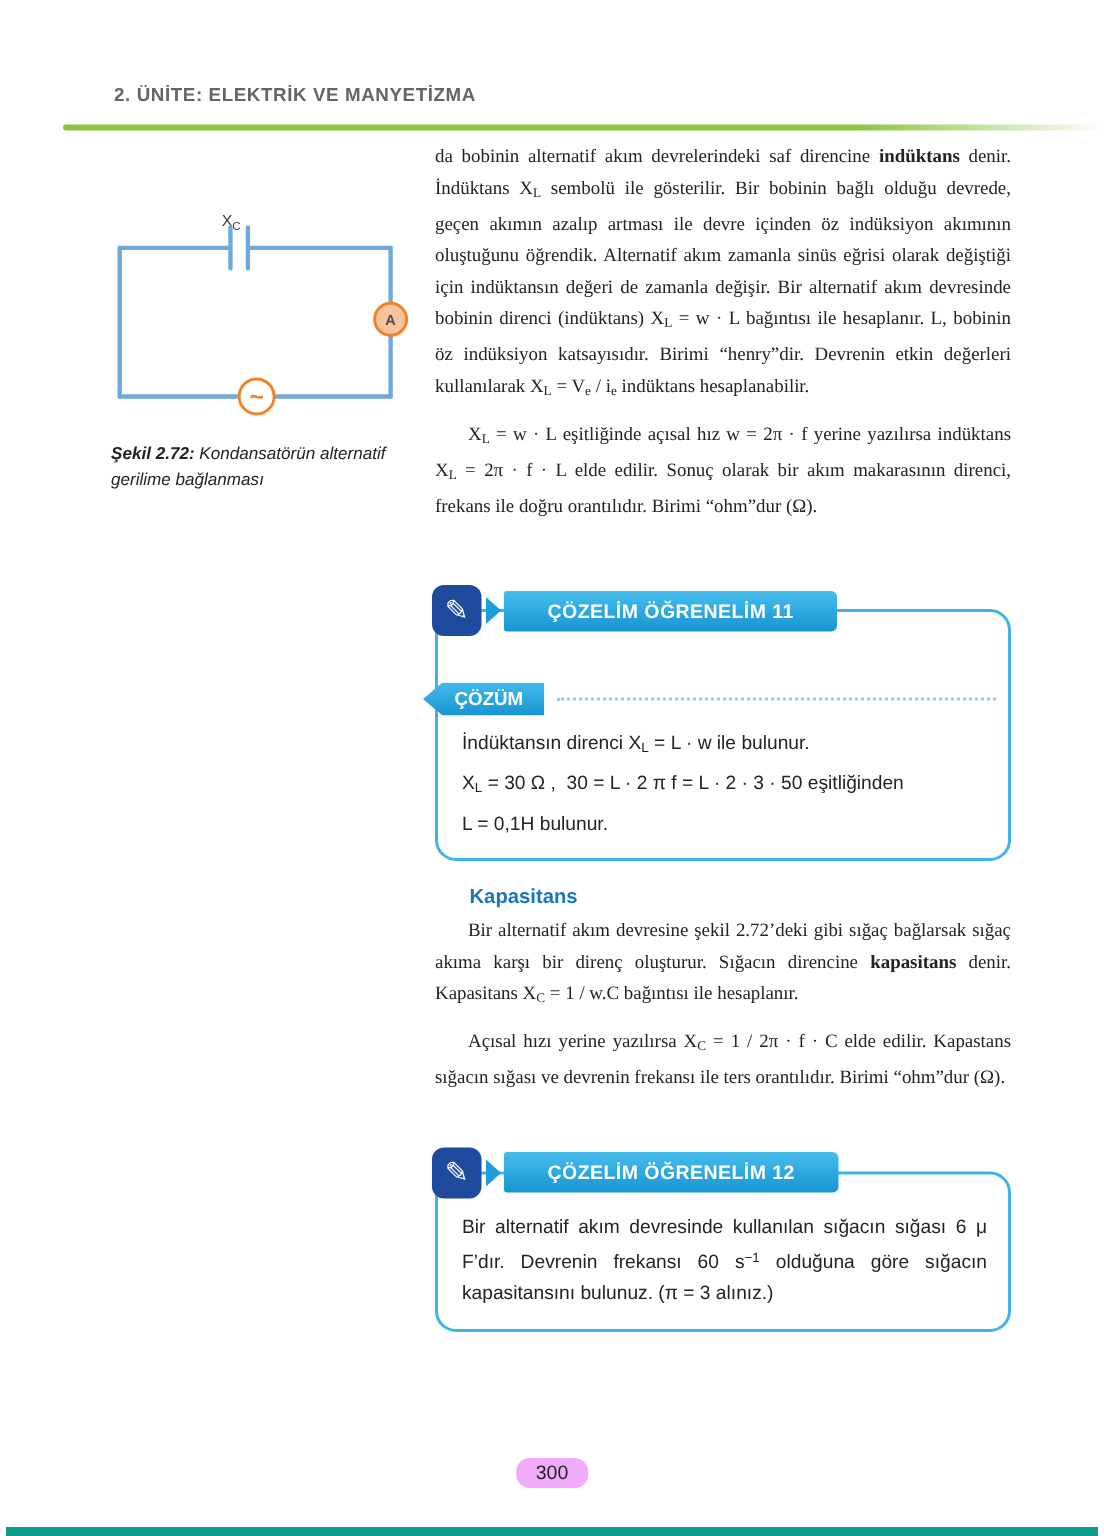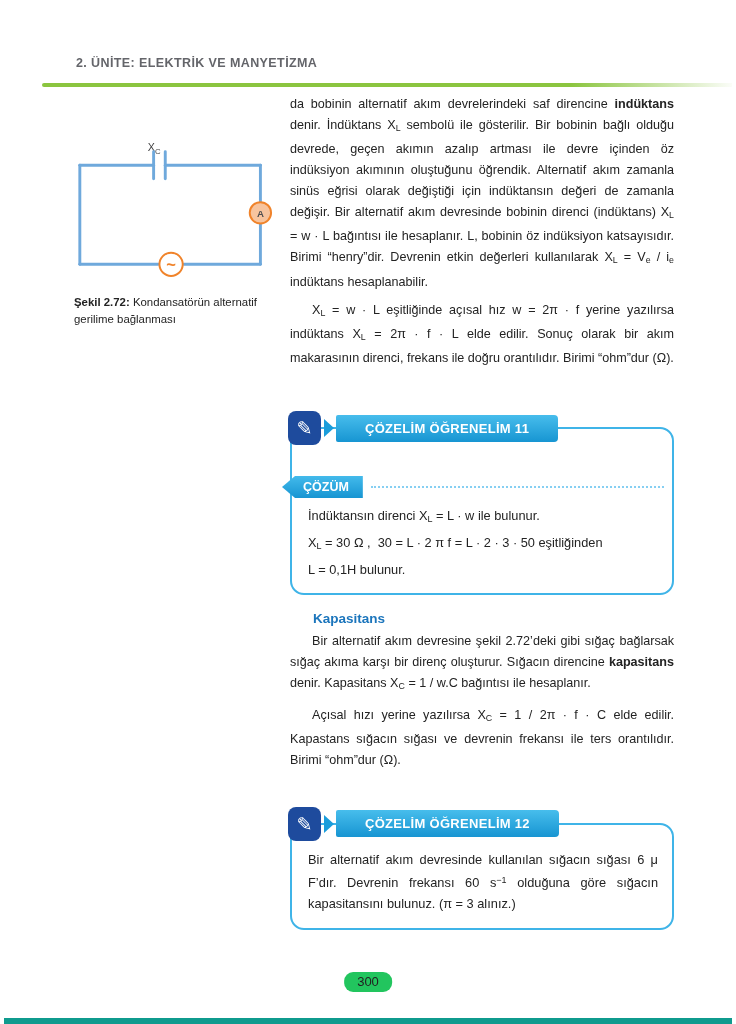--- a/index.html
+++ b/index.html
@@ -7,27 +7,27 @@
   body { font-family:"Liberation Sans", sans-serif; }
   .page { position:relative; width:728px; height:1024px; background:#ffffff; overflow:hidden; margin:0 auto; }
 
   
   .unit-header { position:absolute; left:72px; top:56px; font-size:12.5px; font-weight:700; color:#64656a; letter-spacing:.4px; }
   .green-rule { position:absolute; left:38px; top:83px; width:696px; height:4px;
                 background:linear-gradient(to right,#8bc53f 0%, #8bc53f 76%, #ffffff 100%); border-radius:2px; }
 
   
   .figure { position:absolute; left:70px; top:106px; width:206px;margin-top:32px; }
-  .fig-caption { margin-top:12px; font-size:11.4px; color:#232323; line-height:1.45; }
+  .fig-caption { margin-top:12px; font-size:11.4px; font-style:italic; color:#232323; line-height:1.45; }
   .fig-caption b { font-weight:700; }
   .svg-label { font-family:"Liberation Sans", sans-serif; font-size:11px; fill:#3f3f41; }
 
   
   .column { position:absolute; left:286px; top:94px; width:384px; color:#232323; }
-  .body-p { font-size:12.6px; line-height:21px; text-align:justify; }
+  .body-p { font-size:12.6px; line-height:21px; text-align:justify;font-family:Liberation Serif, serif; }
   .body-p + .body-p { margin-top:7px; }
   .indent { text-indent:22px; }
   sub { font-size:.7em; vertical-align:-0.25em; }
   sup { font-size:.7em; vertical-align:0.45em; }
 
   
   .callout { position:relative; border:2px solid #3fb4e8; border-radius:14px; padding:24px 14px 12px 16px; margin-top:58px; }
   .callout-12 { margin-top:52px; padding-bottom:14px; }
   .callout-banner { position:absolute; top:-18px; left:-4px; display:flex; align-items:center; }
   .banner-icon { width:33px; height:34px; border-radius:8px; background:#1e4b9d; color:#ffffff;
@@ -43,21 +43,21 @@
   .cozum-tag { height:22px; line-height:22px; padding:0 14px 0 21px; color:#ffffff; font-weight:700; font-size:12.5px;
                background:linear-gradient(180deg,#43baeb,#1795d2);
                clip-path:polygon(0 50%, 13px 0, 100% 0, 100% 100%, 13px 100%); }
   .cozum-dots { flex:1; border-top:2px dotted #86cff2; margin-left:8px; }
   .solution { font-size:12.8px; line-height:23px; }
 
   .sub-heading { margin:16px 0 5px; font-size:13.5px; font-weight:700; color:#1b75bc; text-indent:23px; }
 
   
   .page-pill { position:absolute; left:50%; top:972px; transform:translateX(-50%);
-               background:#22c55e; color:#222222; font-size:13px; padding:2px 13px 3px; border-radius:9px; }
+               background:#f0abfc; color:#222222; font-size:13px; padding:2px 13px 3px; border-radius:9px; }
   .bottom-bar { position:absolute; left:0; bottom:0; width:736px; height:6px; background:#0f9b8e; }
 </style>
 </head>
 <body>
 
 <div class="page">
 
   <div class="unit-header">2. ÜNİTE: ELEKTRİK VE MANYETİZMA</div>
   <div class="green-rule"></div>
 

